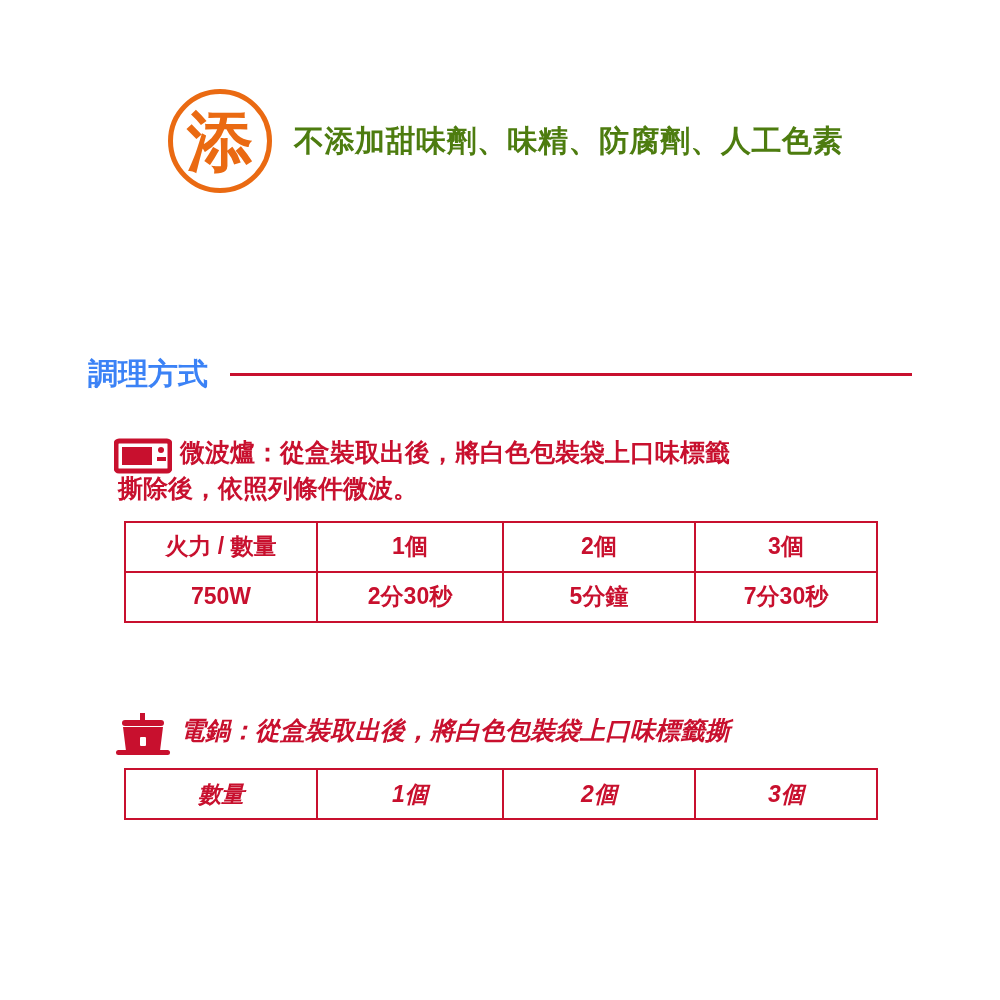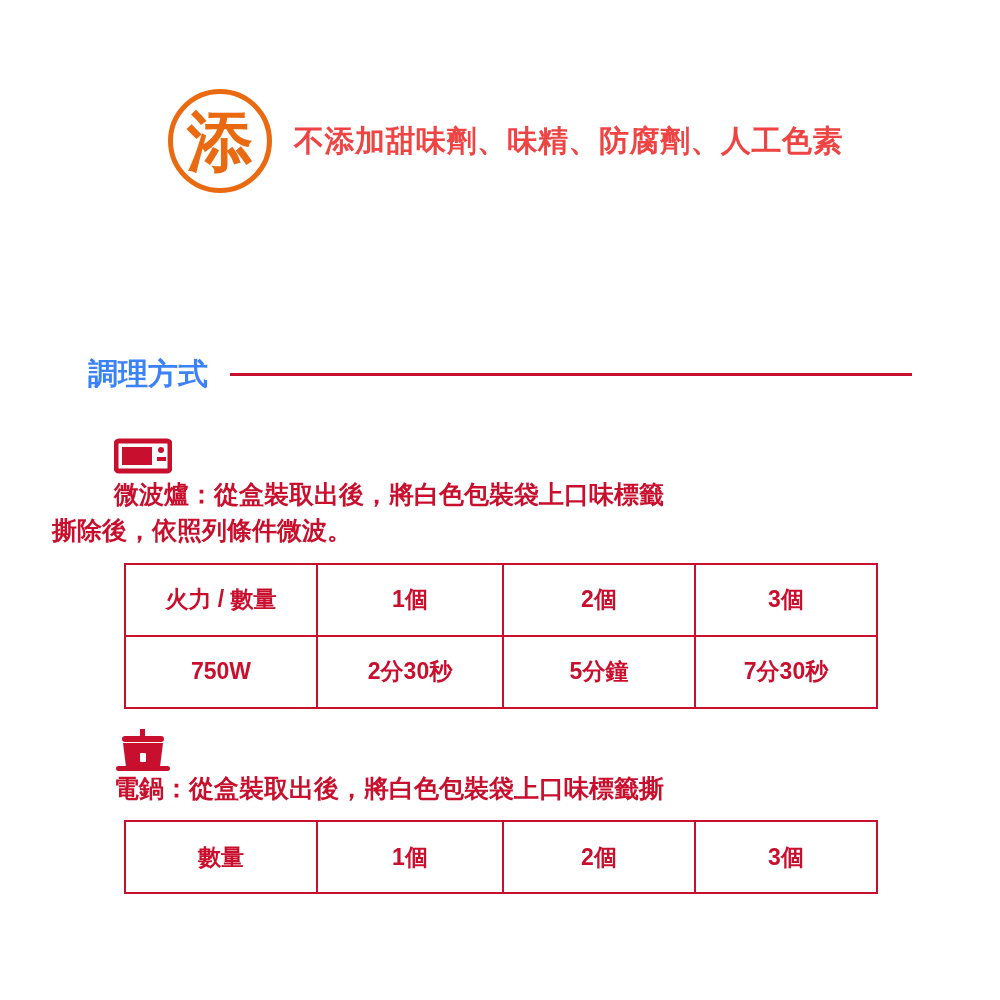--- a/index.html
+++ b/index.html
@@ -42,21 +42,21 @@
     font-weight: bold;
     line-height: 1;
     box-sizing: border-box;
     flex: none;
     letter-spacing: 0;
   }
   .banner-text {
     margin-left: 22px;
     font-size: 30px;
     font-weight: bold;
-    color: #ef4444;
+    color: #4d7c0f;
     letter-spacing: 0.5px;
     white-space: nowrap;
   }
 
   
   .section-head {
     position: absolute;
     left: 88px;
     top: 352px;
     width: 824px;
@@ -77,26 +77,25 @@
     background: #c8102e;
   }
 
   
   .method {
     position: absolute;
     left: 114px;
     width: 770px;
   }
   .method-micro { top: 434px; }
-  .method-cooker { top: 728px; }
+  .method-cooker { top: 712px; font-style: italic; }
 
   .method-head {
     display: flex;
     align-items: flex-start;
-    flex-direction: column;
   }
   .icon-wrap {
     flex: none;
     width: 62px;
     height: 42px;
     display: flex;
     align-items: center;
     justify-content: flex-start;
     margin-right: 4px;
     padding-top: 2px;
@@ -123,21 +122,21 @@
     table-layout: fixed;
   }
   table.cook-table td {
     border: 2px solid #c8102e;
     height: 46px;
     text-align: center;
     vertical-align: middle;
     font-size: 23px;
     font-weight: bold;
     color: #c8102e;
-    padding: 12px;
+    padding: 1px;
   }
   table.cook-table col.c0 { width: 192px; }
   table.cook-table col.c1 { width: 186px; }
   table.cook-table col.c2 { width: 192px; }
   table.cook-table col.c3 { width: 182px; }
 
   .tbl-cooker { margin-top: 16px; }
   .tbl-cooker td { height: 44px; margin-left: 6px; }
 
   

